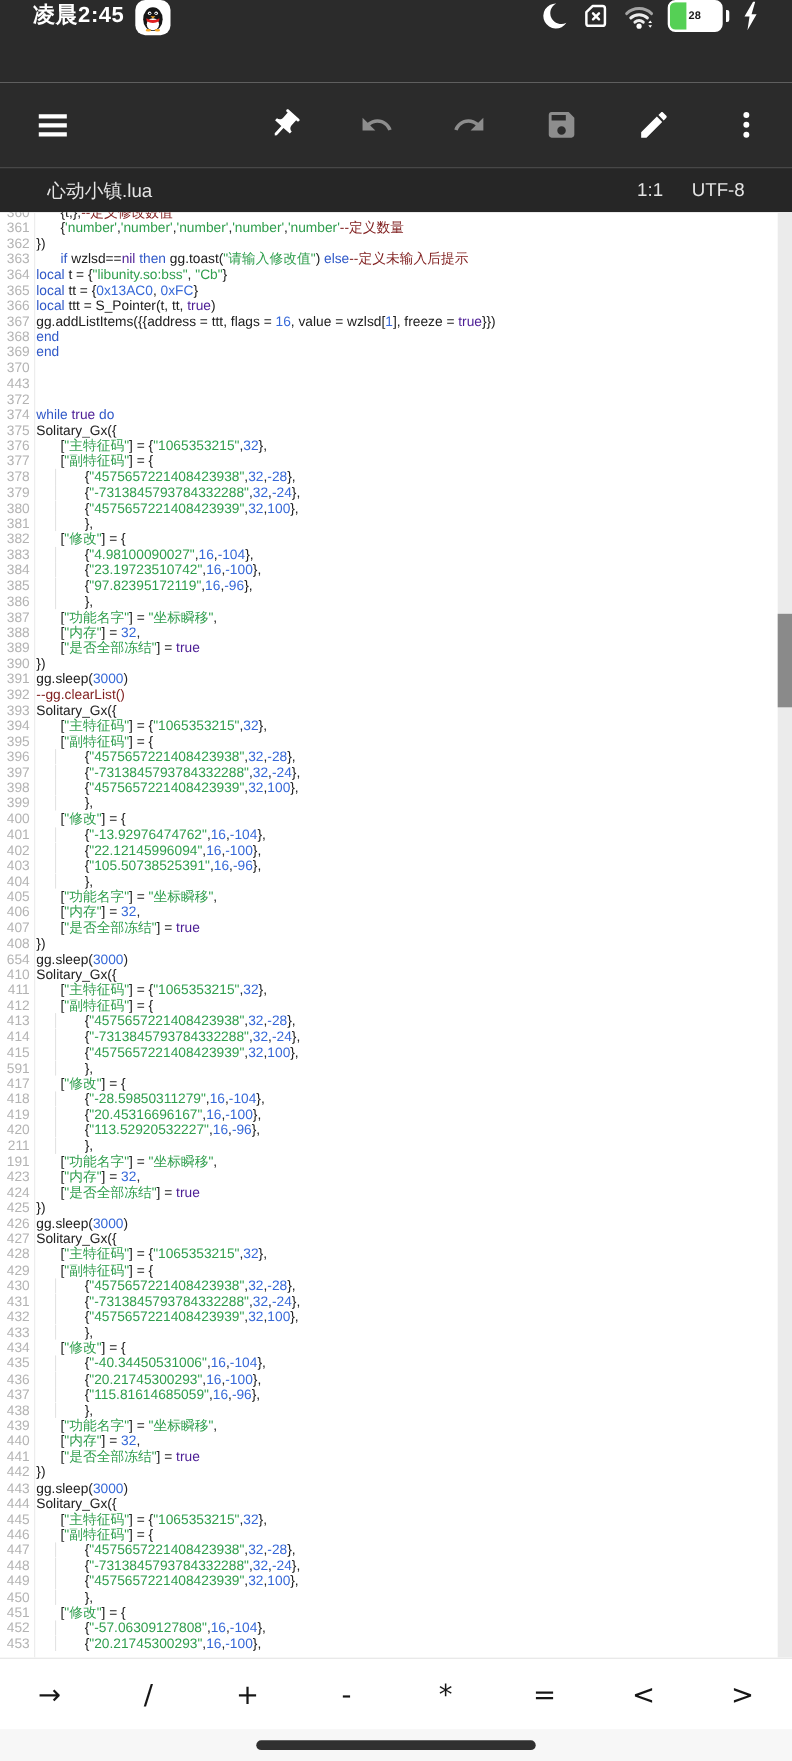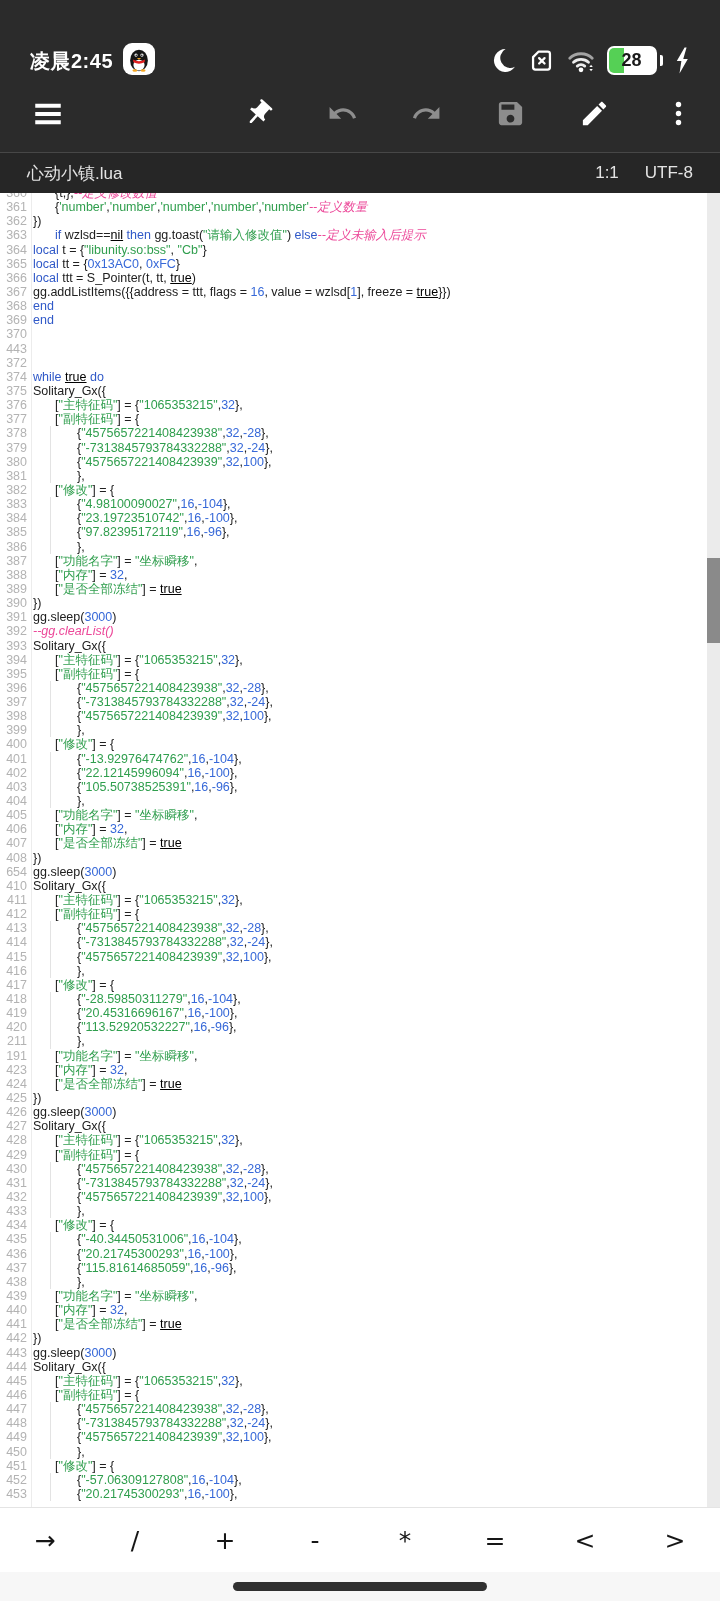--- a/index.html
+++ b/index.html
@@ -1,57 +1,57 @@
 <!DOCTYPE html>
 <html><head>
 <meta charset="utf-8">
 <style>
   html,body{margin:0;padding:0;background:#000;}
   .app{position:relative;width:720px;height:1601px;margin:0 auto;background:#fff;overflow:hidden;
        font-family:"Liberation Sans",sans-serif;}
   
   .statusbar{position:absolute;top:0;left:0;right:0;height:75px;background:#2b2b2b;
-             display:flex;align-items:flex-end;padding:0 30px;box-sizing:border-box;}
+             display:flex;align-items:flex-start;padding:0 30px;box-sizing:border-box;}
   .time{color:#fff;font-size:20px;font-weight:600;letter-spacing:.5px;}
   .notif-qq{width:32px;height:32px;background:#fff;border-radius:9px;margin-left:10px;
             display:flex;align-items:center;justify-content:center;}
   .status-right{margin-left:auto;display:flex;align-items:center;gap:11px;}
   .battery{position:relative;width:46px;height:25px;border:2.5px solid #fff;border-radius:7px;
            background:#fff;overflow:hidden;}
   .battery .fill{position:absolute;left:0;top:0;bottom:0;width:15px;background:#55d055;}
   .battery .pct{position:absolute;inset:0;display:flex;align-items:center;justify-content:center;
-                font-size:18px;font-weight:700;color:#1a1a1a;}
+                font-size:10px;font-weight:700;color:#1a1a1a;}
   .battery-nub{width:3.5px;height:11px;background:#fff;border-radius:0 2px 2px 0;margin-left:-8px;}
   
   .toolbar{position:absolute;top:75px;left:0;right:0;height:77px;background:#2b2b2b;
            display:flex;align-items:center;}
   .tb-menu{margin-left:24px;width:48px;height:48px;display:flex;align-items:center;justify-content:center;}
   .tb-group{margin-left:auto;display:flex;}
   .tb-btn{width:84px;height:77px;display:flex;align-items:center;justify-content:center;}
   
   .filebar{position:absolute;top:152px;left:0;right:0;height:41px;background:#262626;
            border-top:1px solid #474747;box-sizing:border-box;display:flex;align-items:center;
-           padding:0 27px;color:#e4e4e4;font-size:17px;}
+           padding:0 43px;color:#e4e4e4;font-size:17px;}
   .filebar .right{margin-left:auto;display:flex;gap:26px;}
   
   .codearea{position:absolute;top:193px;left:0;right:0;height:1314px;background:#fff;overflow:hidden;padding-left:36px;}
   .gutter-sep{position:absolute;left:31px;top:0;bottom:0;width:1px;background:#ececec;}
   .code-lines{position:absolute;top:-7px;left:0;right:13px;font-size:12.5px;line-height:14.15px;}
   .row{display:flex;position:relative;white-space:pre;height:14.15px;overflow:hidden;}
   .ln{flex:0 0 27px;text-align:right;color:#b3b3b3;}
   .lc{padding-left:6px;color:#202020;}
   .lc.i1{padding-left:28px;}
   .lc.i2{padding-left:50px;}
   .row.guide::before{content:"";position:absolute;left:50px;top:0;bottom:0;width:1px;background:#e3e3e3;}
   .seg-p{color:#202020;}
   .seg-k{color:#3059c8;}
   .seg-n{color:#3668d8;}
   .seg-s{color:#2f9e4d;}
-  .seg-b{color:#000000;text-decoration:underline;}
-  .seg-c{color:#ec4899;font-style:italic;margin-top:48px;}
+  .seg-b{color:#4c1d95;}
+  .seg-c{color:#7f1d1d;margin-top:48px;}
   .scroll-track{position:absolute;right:0;top:0;bottom:0;width:13px;background:#ebebeb;}
   .scroll-thumb{position:absolute;right:0;top:365px;width:13px;height:85px;background:#8a8a8a;}
   
   .symbolbar{position:absolute;top:1507px;left:0;right:0;height:65px;background:#fff;
              border-top:1px solid #e4e4e4;box-sizing:border-box;display:flex;}
   .key{flex:1;display:flex;align-items:center;justify-content:center;
        font-family:"DejaVu Sans",sans-serif;font-size:25px;color:#161616;}
   
   .navstrip{position:absolute;top:1572px;left:0;right:0;height:29px;background:#f7f7f7;}
   .pill{position:absolute;left:233px;top:10px;width:254px;height:9px;border-radius:5px;background:#303030;}
@@ -207,21 +207,21 @@
         <div class="row"><span class="ln">406</span><span class="lc i1"><span class="seg-p">[</span><span class="seg-s">"内存"</span><span class="seg-p">] = </span><span class="seg-n">32</span><span class="seg-p">,</span></span></div>
         <div class="row"><span class="ln">407</span><span class="lc i1"><span class="seg-p">[</span><span class="seg-s">"是否全部冻结"</span><span class="seg-p">] = </span><span class="seg-b">true</span></span></div>
         <div class="row"><span class="ln">408</span><span class="lc i0"><span class="seg-p">})</span></span></div>
         <div class="row"><span class="ln">654</span><span class="lc i0"><span class="seg-p">gg.sleep(</span><span class="seg-n">3000</span><span class="seg-p">)</span></span></div>
         <div class="row"><span class="ln">410</span><span class="lc i0"><span class="seg-p">Solitary_Gx({</span></span></div>
         <div class="row"><span class="ln">411</span><span class="lc i1"><span class="seg-p">[</span><span class="seg-s">"主特征码"</span><span class="seg-p">] = {</span><span class="seg-s">"1065353215"</span><span class="seg-p">,</span><span class="seg-n">32</span><span class="seg-p">},</span></span></div>
         <div class="row"><span class="ln">412</span><span class="lc i1"><span class="seg-p">[</span><span class="seg-s">"副特征码"</span><span class="seg-p">] = {</span></span></div>
         <div class="row guide"><span class="ln">413</span><span class="lc i2"><span class="seg-p">{</span><span class="seg-s">"4575657221408423938"</span><span class="seg-p">,</span><span class="seg-n">32</span><span class="seg-p">,</span><span class="seg-n">-28</span><span class="seg-p">},</span></span></div>
         <div class="row guide"><span class="ln">414</span><span class="lc i2"><span class="seg-p">{</span><span class="seg-s">"-7313845793784332288"</span><span class="seg-p">,</span><span class="seg-n">32</span><span class="seg-p">,</span><span class="seg-n">-24</span><span class="seg-p">},</span></span></div>
         <div class="row guide"><span class="ln">415</span><span class="lc i2"><span class="seg-p">{</span><span class="seg-s">"4575657221408423939"</span><span class="seg-p">,</span><span class="seg-n">32</span><span class="seg-p">,</span><span class="seg-n">100</span><span class="seg-p">},</span></span></div>
-        <div class="row guide"><span class="ln">416</span><span class="lc i2"><span class="seg-p">},</span></span></div>
+        <div class="row guide"><span class="ln">591</span><span class="lc i2"><span class="seg-p">},</span></span></div>
         <div class="row"><span class="ln">417</span><span class="lc i1"><span class="seg-p">[</span><span class="seg-s">"修改"</span><span class="seg-p">] = {</span></span></div>
         <div class="row guide"><span class="ln">418</span><span class="lc i2"><span class="seg-p">{</span><span class="seg-s">"-28.59850311279"</span><span class="seg-p">,</span><span class="seg-n">16</span><span class="seg-p">,</span><span class="seg-n">-104</span><span class="seg-p">},</span></span></div>
         <div class="row guide"><span class="ln">419</span><span class="lc i2"><span class="seg-p">{</span><span class="seg-s">"20.45316696167"</span><span class="seg-p">,</span><span class="seg-n">16</span><span class="seg-p">,</span><span class="seg-n">-100</span><span class="seg-p">},</span></span></div>
         <div class="row guide"><span class="ln">420</span><span class="lc i2"><span class="seg-p">{</span><span class="seg-s">"113.52920532227"</span><span class="seg-p">,</span><span class="seg-n">16</span><span class="seg-p">,</span><span class="seg-n">-96</span><span class="seg-p">},</span></span></div>
         <div class="row guide"><span class="ln">211</span><span class="lc i2"><span class="seg-p">},</span></span></div>
         <div class="row"><span class="ln">191</span><span class="lc i1"><span class="seg-p">[</span><span class="seg-s">"功能名字"</span><span class="seg-p">] = </span><span class="seg-s">"坐标瞬移"</span><span class="seg-p">,</span></span></div>
         <div class="row"><span class="ln">423</span><span class="lc i1"><span class="seg-p">[</span><span class="seg-s">"内存"</span><span class="seg-p">] = </span><span class="seg-n">32</span><span class="seg-p">,</span></span></div>
         <div class="row"><span class="ln">424</span><span class="lc i1"><span class="seg-p">[</span><span class="seg-s">"是否全部冻结"</span><span class="seg-p">] = </span><span class="seg-b">true</span></span></div>
         <div class="row"><span class="ln">425</span><span class="lc i0"><span class="seg-p">})</span></span></div>
         <div class="row"><span class="ln">426</span><span class="lc i0"><span class="seg-p">gg.sleep(</span><span class="seg-n">3000</span><span class="seg-p">)</span></span></div>

